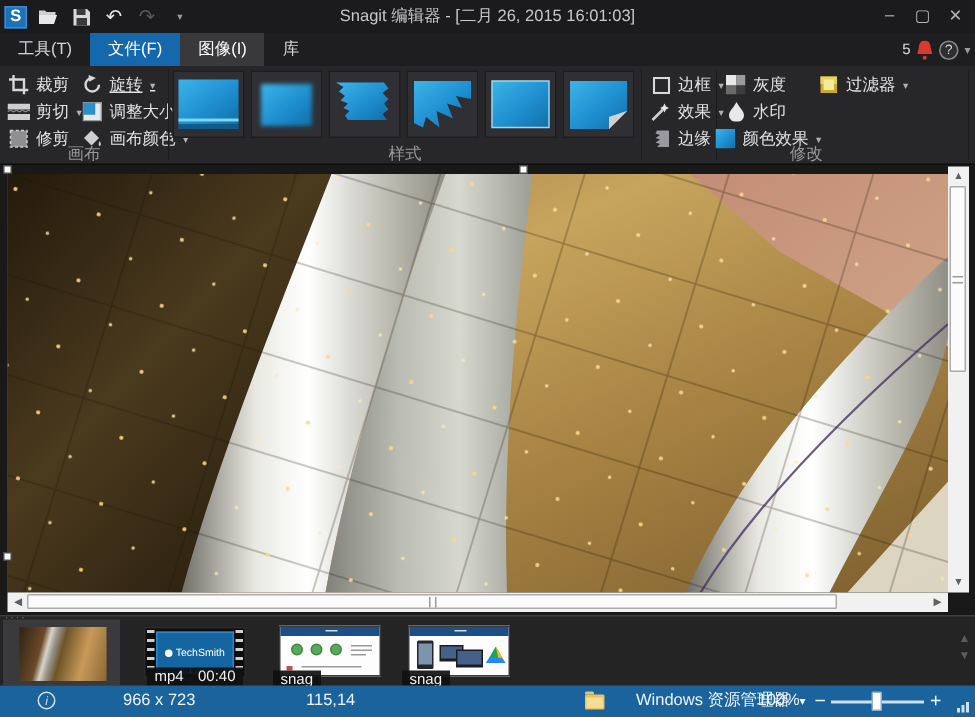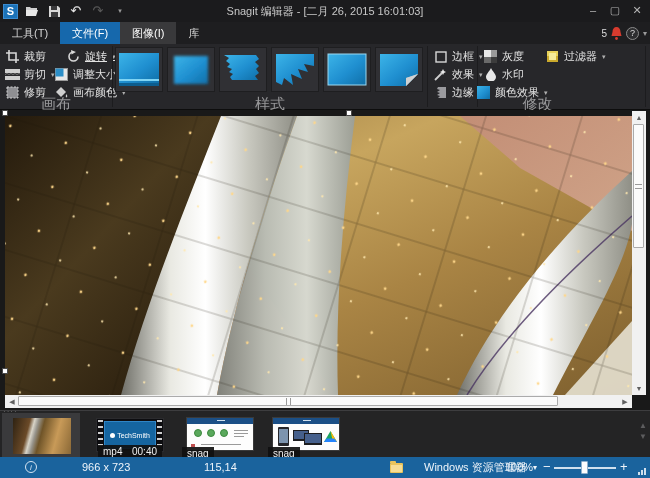--- a/index.html
+++ b/index.html
@@ -30,21 +30,21 @@
   .tabside{position:absolute;right:3px;top:24px;display:flex;align-items:center;gap:4px;height:18px;}
   .notifnum{font-size:10px;color:#ddd;}
   .helpcirc{width:13px;height:13px;border-radius:50%;background:#2e2e30;border:1px solid #8a8a8a;
             color:#ddd;font-size:9px;display:flex;align-items:center;justify-content:center;}
   .caretsm{font-size:8px;color:#9a9a9a;}
 
   
   .ribbon{position:absolute;top:44px;left:0;width:650px;height:66px;background:#27272a;
           border-bottom:1px solid #0d0d0d;}
   .rdiv{position:absolute;top:2px;bottom:2px;width:1px;background:#3a3a3d;border-right:1px solid #1c1c1e;}
-  .glabel{position:absolute;top:51px;height:13px;font-size:15px;color:#98989a;text-align:center;}
+  .glabel{position:absolute;top:51px;height:13px;font-size:11px;color:#98989a;text-align:center;}
   .rbtn{position:absolute;height:17px;display:flex;align-items:center;gap:4px;font-size:11px;color:#e2e2e2;white-space:nowrap;}
   .caret{font-size:7px;color:#b0b0b0;margin-left:1px;}
   .icon16{width:15px;height:15px;display:flex;align-items:center;justify-content:center;flex:0 0 15px;}
 
   
   .gallery{position:absolute;left:115px;top:3px;display:flex;gap:4px;}
   .gcell{width:48px;height:45px;background:#303034;border:1px solid #1e1e20;
          display:flex;align-items:center;justify-content:center;}
 
   
@@ -194,21 +194,21 @@
         <span class="caret">▾</span>
     </div>
     <div class="rbtn" style="left:5px;top:40px;">
       <span class="icon16">
         <svg width="13" height="13" viewBox="0 0 13 13">
             <rect x="1" y="1" width="11" height="11" fill="#8f8f92" stroke="#cfcfcf" stroke-dasharray="2 1.5"></rect>
           </svg>
       </span>
         <span>修剪</span>
     </div>
-    <div class="rbtn" style="left:66px;top:4px;text-decoration:underline;">
+    <div class="rbtn" style="left:54px;top:4px;text-decoration:underline;">
       <span class="icon16">
         <svg width="13" height="13" viewBox="0 0 13 13">
             <path d="M11 6.5 A4.5 4.5 0 1 1 6.5 2" fill="none" stroke="#d8d8d8" stroke-width="1.6"></path>
             <path d="M4 0 L9 2 L4.5 4.5 Z" fill="#d8d8d8"></path>
           </svg>
       </span>
         <span>旋转</span>
         <span class="caret">▾</span>
     </div>
     <div class="rbtn" style="left:54px;top:22px;">

